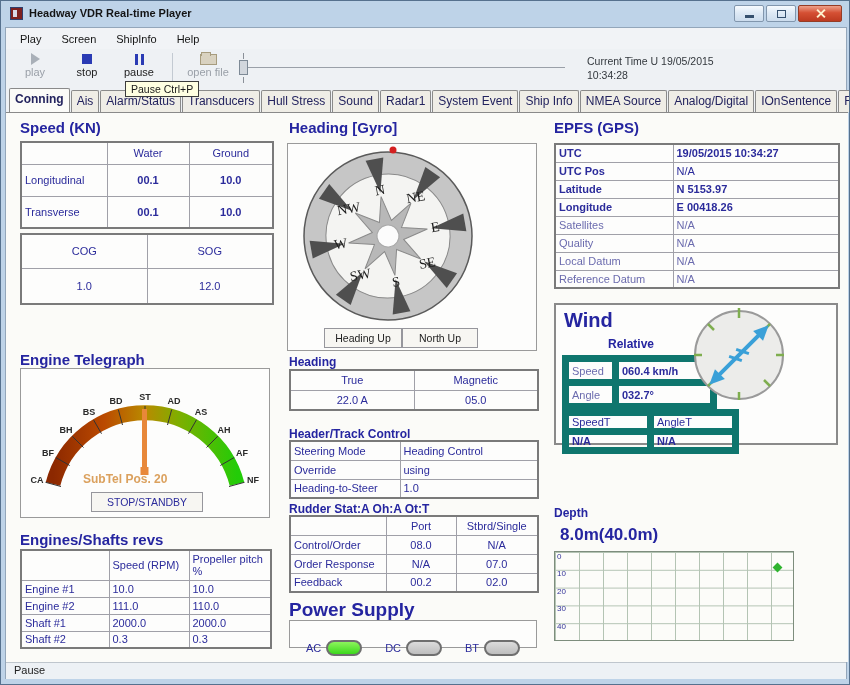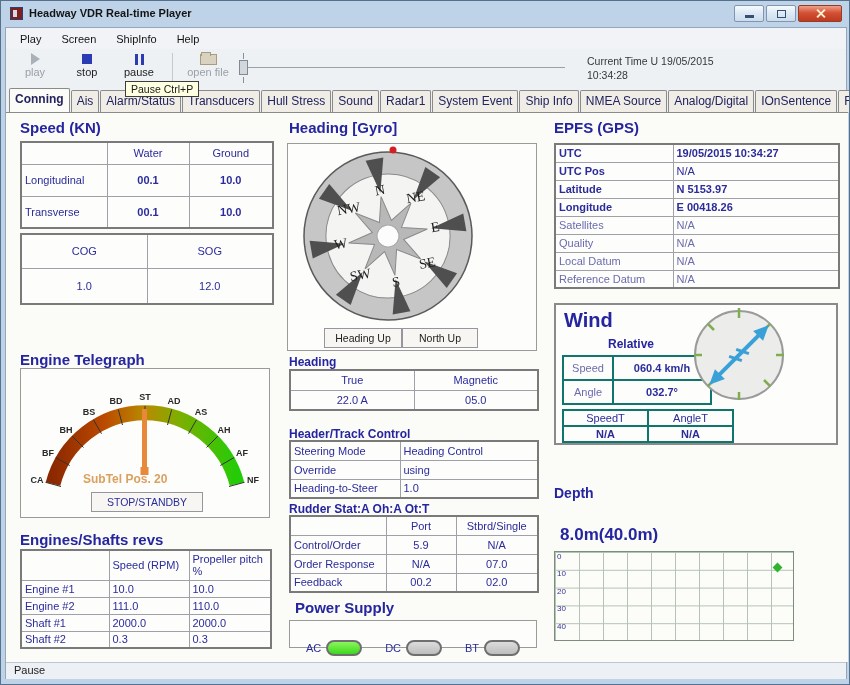--- a/index.html
+++ b/index.html
@@ -44,21 +44,21 @@
   
   .content{position:absolute;top:84px;left:0;width:842px;height:550px;background:#fbfbf8;border-top:1px solid #8a8a8a;box-sizing:border-box;}
   .sec-title{position:absolute;font-weight:bold;color:#2525a0;}
   table.tbl{position:absolute;border-collapse:collapse;table-layout:fixed;background:#fdfdfc;border:2px solid #7a7a7a;}
   .tbl td{border:1px solid #a0a0a8;font-size:11px;color:#2b2b9b;padding:0 3px;overflow:hidden;white-space:nowrap;}
   .tbl td.w{white-space:normal;line-height:12px;}
   .tbl td.c{text-align:center;}
   .tbl td.b{font-weight:bold;}
   .tbl td.dim{color:#6b6bae;}
   table.lite{border:1px solid #bdbdc4;}
-  table.lite td{border:2px solid #0f766e;text-align:center;}
+  table.lite td{border:7px solid #0f766e;}
   .panel{position:absolute;background:#fdfdfc;border:1px solid #9a9a9a;box-sizing:border-box;}
   .btn{position:absolute;background:#f7f6f2;border:1px solid #96969c;box-sizing:border-box;font-size:10.5px;color:#222;display:flex;align-items:center;justify-content:center;}
   .pill{width:36px;height:16px;border-radius:8px;border:2px solid #6f6f6f;box-sizing:border-box;}
   .pill.on{background:linear-gradient(#8cf55c,#3cd81c);}
   .pill.off{background:linear-gradient(#dcdcdc,#bebebe);}
   .pwr-row{position:absolute;left:283px;top:507px;width:248px;height:28px;border:1px solid #9a9a9a;background:#fdfdfc;display:flex;align-items:center;justify-content:space-between;padding:0 16px;box-sizing:border-box;}
   .pwr-grp{display:flex;align-items:center;gap:5px;font-size:11px;color:#2b2b9b;margin-top:28px;}
   .depth-grid{position:absolute;left:548px;top:438px;width:240px;height:90px;background-color:#fcfcf9;border:1px solid #7d8d7d;background-image:linear-gradient(to right,#b4c4b4 1px,transparent 1px),linear-gradient(to bottom,#b4c4b4 1px,transparent 1px);background-size:24px 17.8px;box-sizing:border-box;}
   .depth-lbl{position:absolute;font-size:8px;color:#333399;left:2px;}
   .depth-mark{position:absolute;right:12px;top:12px;width:7px;height:7px;background:#2fb42f;transform:rotate(45deg);}
@@ -372,37 +372,37 @@
             <col style="width:82px">
           </colgroup>
         <tbody>
             <tr style="height:19px;">
           <td></td>
           <td class="c">Port</td>
           <td class="c">Stbrd/Single</td>
         </tr>
         <tr style="height:19px;">
           <td>Control/Order</td>
-          <td class="c">5.9</td>
+          <td class="c">08.0</td>
           <td class="c">N/A</td>
         </tr>
         <tr style="height:19px;">
           <td>Order Response</td>
           <td class="c">N/A</td>
           <td class="c">07.0</td>
         </tr>
         <tr style="height:19px;">
           <td>Feedback</td>
           <td class="c">00.2</td>
           <td class="c">02.0</td>
         </tr>
       </tbody>
         </table>
 
-      <div class="sec-title" style="left:289px;top:486px;font-size:15px;">Power Supply</div>
+      <div class="sec-title" style="left:283px;top:486px;font-size:19px;">Power Supply</div>
       <div class="pwr-row">
         <span class="pwr-grp">
           <span>AC</span>
           <span class="pill on"></span>
         </span>
         <span class="pwr-grp">
           <span>DC</span>
           <span class="pill off"></span>
         </span>
         <span class="pwr-grp">
@@ -503,21 +503,21 @@
           <g transform="translate(50,49) rotate(45)">
             <line x1="0" y1="32" x2="0" y2="-32" stroke="#3aa0d8" stroke-width="4"></line>
             <polygon points="0,-42 -7,-27 7,-27" fill="#3aa0d8"></polygon>
             <polygon points="0,42 -7,27 7,27" fill="#3aa0d8"></polygon>
             <line x1="-6" y1="8" x2="6" y2="2" stroke="#3aa0d8" stroke-width="3"></line>
             <line x1="-6" y1="-2" x2="6" y2="-8" stroke="#3aa0d8" stroke-width="3"></line>
           </g>
         </svg>
       </div>
 
-      <div class="sec-title" style="left:548px;top:372px;font-size:14px;">Depth</div>
+      <div class="sec-title" style="left:548px;top:393px;font-size:12px;">Depth</div>
       <div class="sec-title" style="left:554px;top:412px;font-size:17px;">8.0m(40.0m)</div>
       <div class="depth-grid">
         <span class="depth-lbl" style="top:0;">0</span>
         <span class="depth-lbl" style="top:17px;">10</span>
         <span class="depth-lbl" style="top:35px;">20</span>
         <span class="depth-lbl" style="top:52px;">30</span>
         <span class="depth-lbl" style="top:70px;">40</span>
         <span class="depth-mark"></span>
       </div>
 

